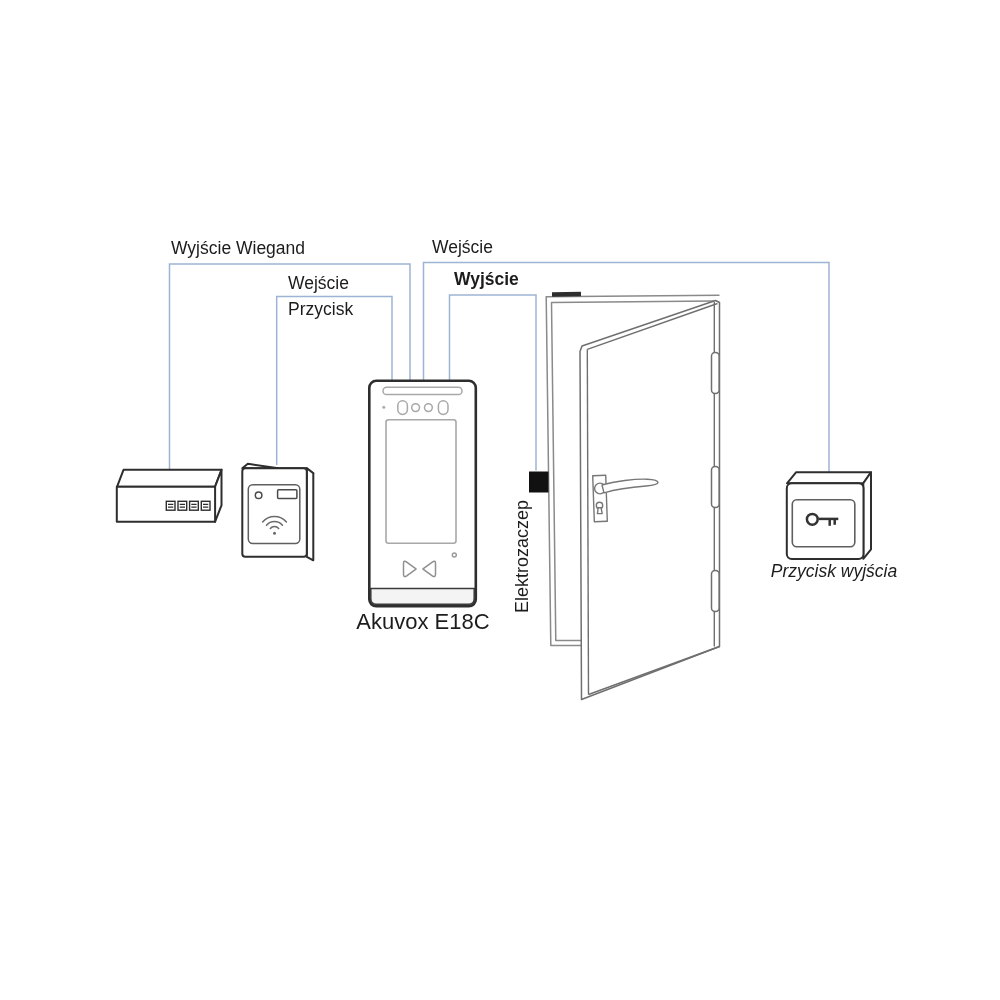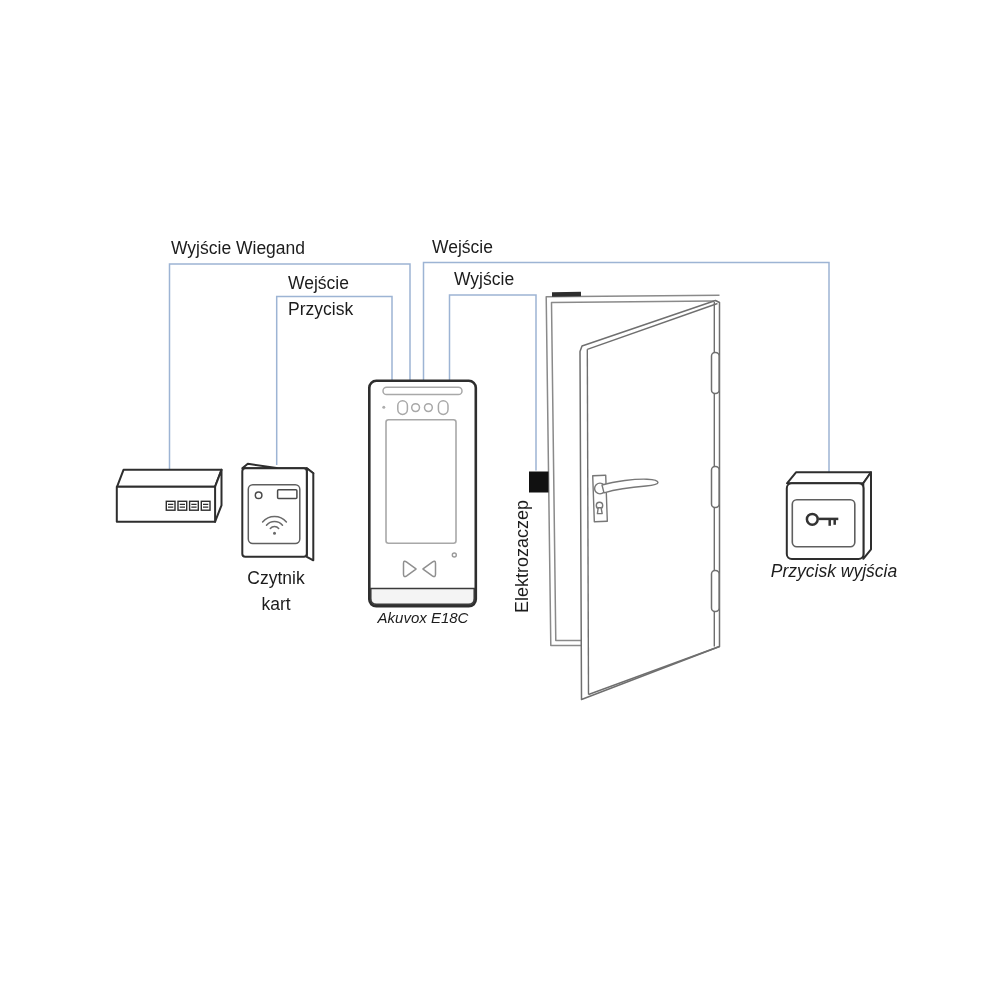--- a/index.html
+++ b/index.html
@@ -16,21 +16,21 @@
   .dev-thick{stroke:var(--outline);stroke-width:2.6;fill:#fff;}
   .det{stroke:var(--detail);stroke-width:1.5;fill:#fff;}
   .frame{stroke:var(--door-frame);stroke-width:1.5;fill:none;stroke-linejoin:round;}
   .leaf{stroke:var(--door-leaf);stroke-width:1.5;fill:#fff;stroke-linejoin:round;}
   .leaf-line{stroke:var(--door-leaf);stroke-width:1.4;fill:none;}
   .fitting{stroke:#777;stroke-width:1.4;fill:#fff;stroke-linejoin:round;}
   .lbl{position:absolute;font-size:17.5px;line-height:1.05;white-space:nowrap;color:var(--ink);}
   .lbl .ln{display:block;line-height:25.5px;}
   .center{text-align:center;}
   .vertical{transform:rotate(-90deg);transform-origin:50% 50%;}
-  .big{font-size:15px;font-style:italic;}
+  .big{font-size:22px;}
 </style>
 </head>
 <body>
 
 <div id="canvas">
 
 <svg width="1000" height="1000" viewBox="0 0 1000 1000">
 
   <g>
     <path class="wire" d="M169.5,469 V264 H410 V380"></path>
@@ -135,27 +135,23 @@
 
   <div class="lbl" style="left:171px;top:239px;">Wyjście Wiegand</div>
 
   <div class="lbl" style="left:288px;top:271px;">
     <span class="ln">Wejście</span>
     <span class="ln">Przycisk</span>
   </div>
 
   <div class="lbl" style="left:432px;top:238px;">Wejście</div>
 
-  <div class="lbl" style="left:454px;top:270px;">Wyjście</div>
+  <div class="lbl" style="left:454px;top:270px;font-weight:bold;">Wyjście</div>
 
 
-  <div class="lbl center" style="left:202px;top:566px;width:148px;">
-    <span class="ln">Czytnik</span>
-    <span class="ln">kart</span>
-  </div>
 
   <div class="lbl center big" style="left:348px;top:610px;width:150px;">Akuvox E18C</div>
 
   <div class="lbl center vertical" style="left:452px;top:547px;width:140px;font-size:18px;">Elektrozaczep</div>
 
   <div class="lbl center" style="left:760px;top:562px;width:148px;font-style:italic;">Przycisk wyjścia</div>
 
 </div>
 
 </body></html>

